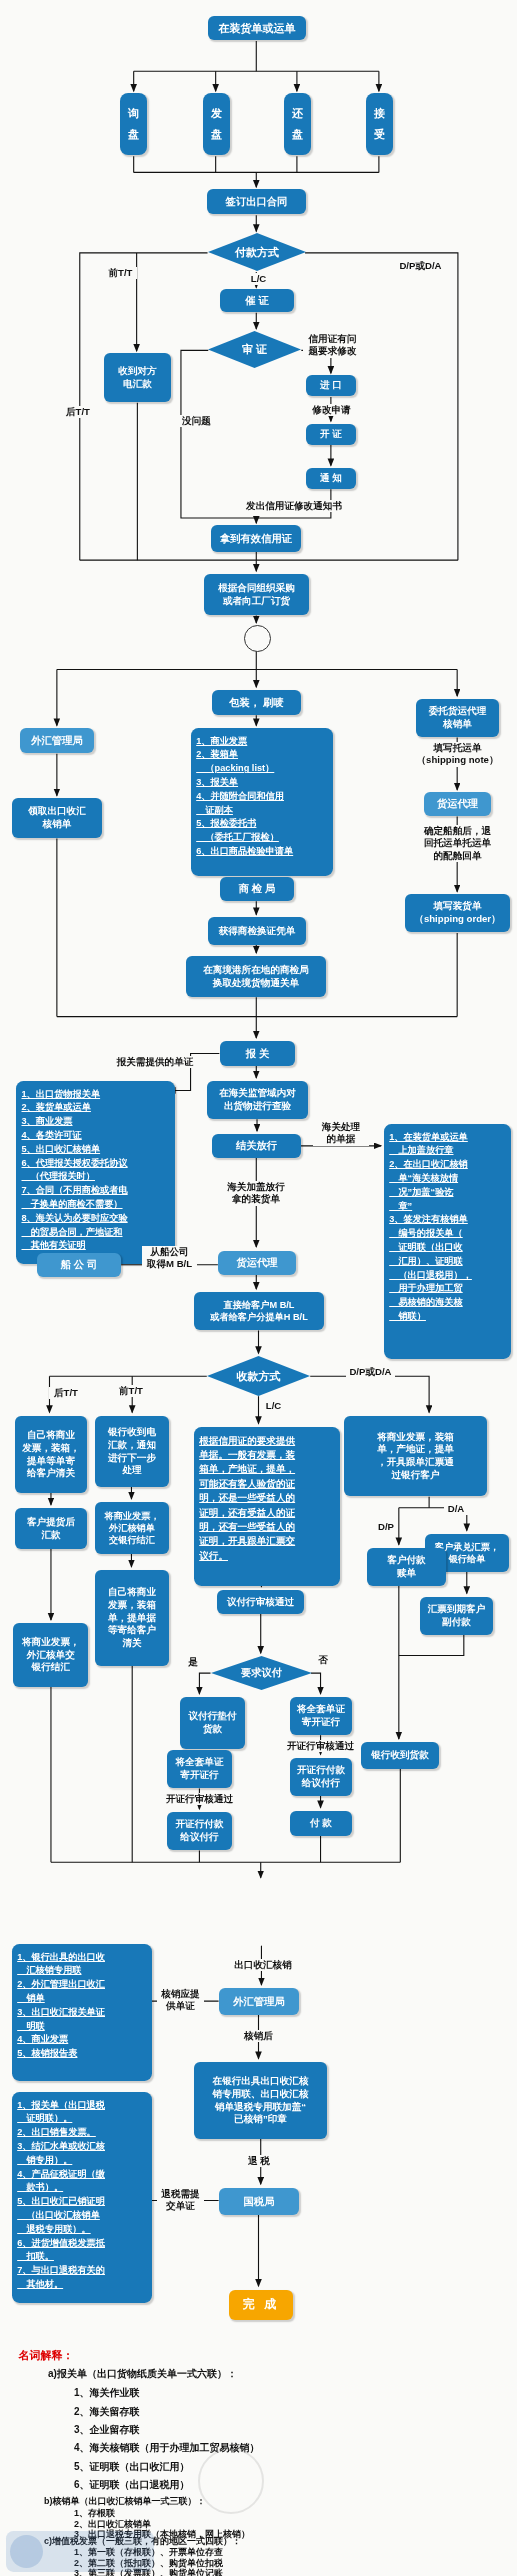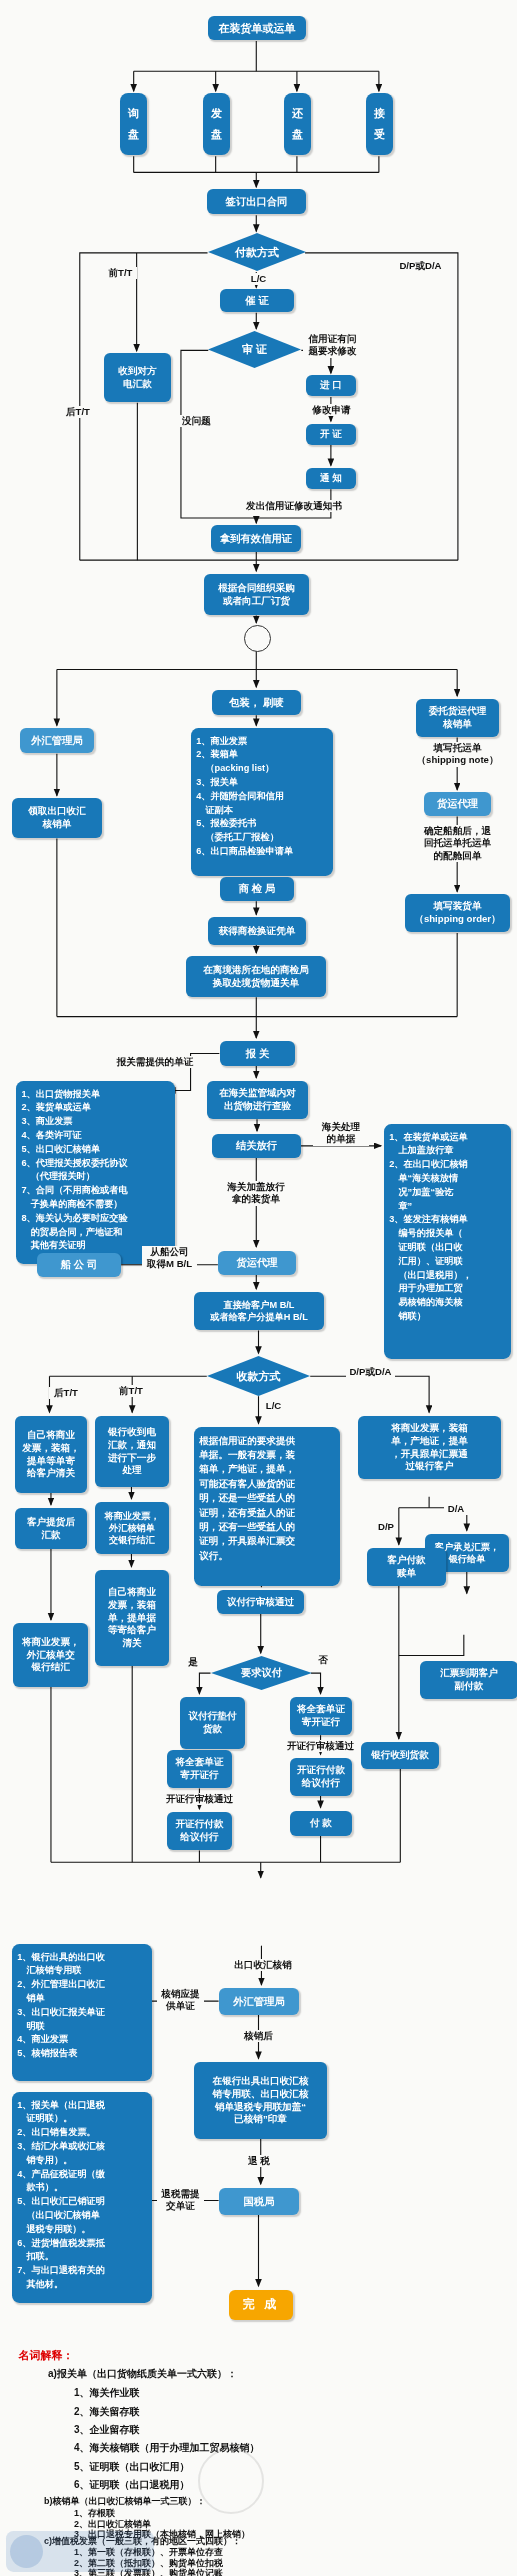--- a/index.html
+++ b/index.html
@@ -8,21 +8,21 @@
   svg.wires { position:absolute; left:0; top:0; z-index:1; }
   .node { position:absolute; z-index:2; background:#1878b8; color:#fff; border-radius:6px;
           display:flex; align-items:center; justify-content:center; text-align:center;
           font-weight:bold; font-size:10.3px; line-height:1.32; white-space:pre-line;
           box-shadow:1.1px 1.5px 1.5px rgba(0,0,0,.18); }
   .node.light { background:#3f97cf; }
   .node.pill  { border-radius:8.1px; font-size:11px; line-height:1.9; }
   .node.sm { font-size:9.6px; }
   .node.xs { font-size:9.2px;text-align:center; }
   .node.list { justify-content:flex-start; align-items:flex-start; text-align:left;
-               padding:6.7px 5.2px; font-size:9.2px; line-height:1.5; border-radius:7.4px; }
+               padding:6.7px 5.2px; font-size:9.2px; line-height:1.5; border-radius:7.4px;text-decoration:underline; }
   .node.finish { background:#f7a600; font-size:12px; letter-spacing:3px; }
   .diamond { position:absolute; z-index:2; background:#1878b8; color:#fff; font-weight:bold;
              display:flex; align-items:center; justify-content:center; font-size:11px;
              clip-path:polygon(50% 0,100% 50%,50% 100%,0 50%); }
   .circle-node { position:absolute; z-index:2; border-radius:50%; background:#fafaf8; border:1.5px solid #333; }
   .edge-label { position:absolute; z-index:3; font-weight:bold; font-size:9.6px; color:#111;
                 background:#fafaf8; white-space:pre-line; text-align:center; line-height:1.3; }
   .gloss { position:absolute; z-index:3; color:#111; font-weight:bold; white-space:pre; }
   .gloss.red { color:#dd0000; font-size:11px; }
   .gloss.t14 { font-size:10px; }
@@ -271,30 +271,30 @@
 清关</div>
   <div class="node list" style="left:194px;top:1427px;width:136px;height:146px;font-size:9.6px">根据信用证的要求提供
 单据。一般有发票，装
 箱单，产地证，提单，
 可能还有客人验货的证
 明，还是一些受益人的
 证明，还有受益人的证
 明，还有一些受益人的
 证明，开具跟单汇票交
 议行。</div>
-  <div class="node sm" style="left:358px;top:1416px;width:143px;height:63px">将商业发票，装箱
+  <div class="node sm" style="left:344px;top:1416px;width:143px;height:80px">将商业发票，装箱
 单，产地证，提单
 ，开具跟单汇票通
 过银行客户</div>
 
   <div class="edge-label" style="left:444px;top:1503px;width:24px">D/A</div>
   <div class="edge-label" style="left:374px;top:1521px;width:24px">D/P</div>
   <div class="node xs" style="left:425px;top:1534px;width:84px;height:38px">客户承兑汇票，
 银行给单</div>
-  <div class="node sm" style="left:420px;top:1661px;width:98px;height:38px">汇票到期客户
+  <div class="node sm" style="left:420px;top:1597px;width:73px;height:38px">汇票到期客户
 副付款</div>
   <div class="node sm" style="left:367px;top:1548px;width:79px;height:38px">客户付款
 赎单</div>
   <div class="node sm" style="left:361px;top:1742px;width:78px;height:27px">银行收到货款</div>
 
   <div class="node sm" style="left:217px;top:1590px;width:87px;height:24px">议付行审核通过</div>
   <div class="diamond" style="left:211px;top:1656px;width:101px;height:34px;font-size:10.3px">要求议付</div>
   <div class="edge-label" style="left:185px;top:1656px;width:16.3px">是</div>
   <div class="edge-label" style="left:315px;top:1654px;width:16.3px">否</div>
   <div class="node sm" style="left:180px;top:1697px;width:65px;height:52px">议付行垫付

